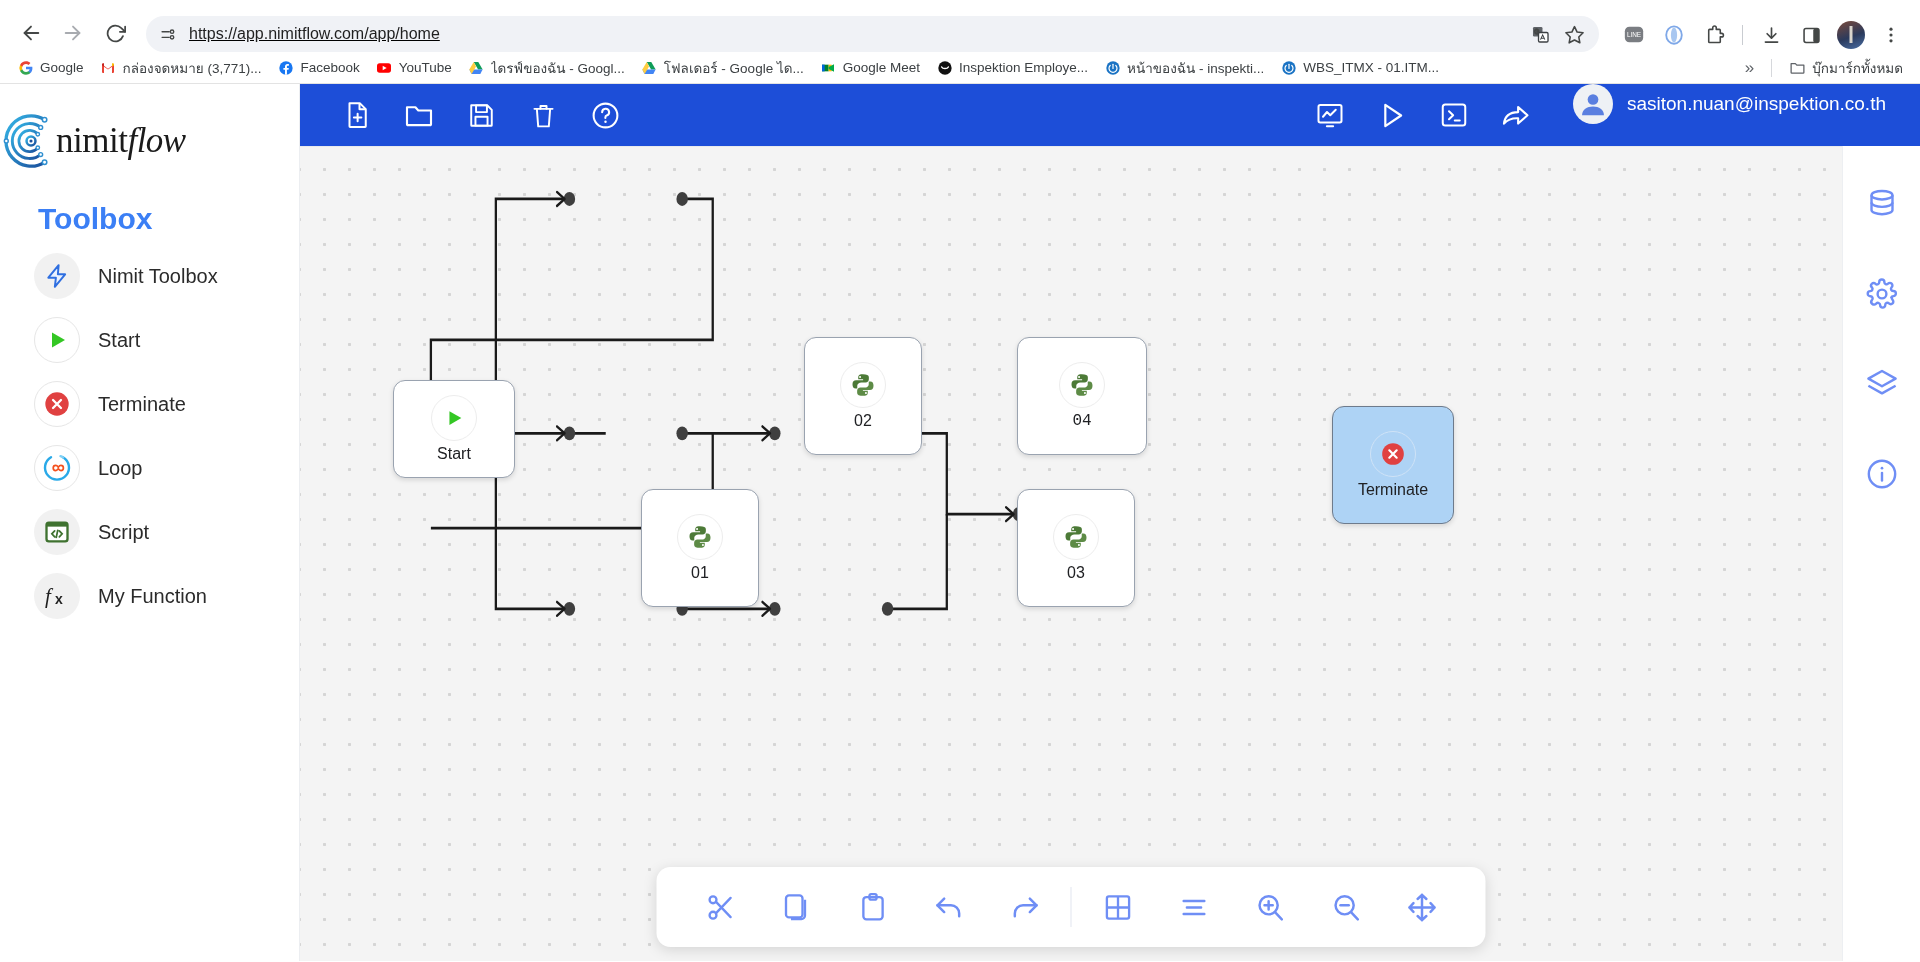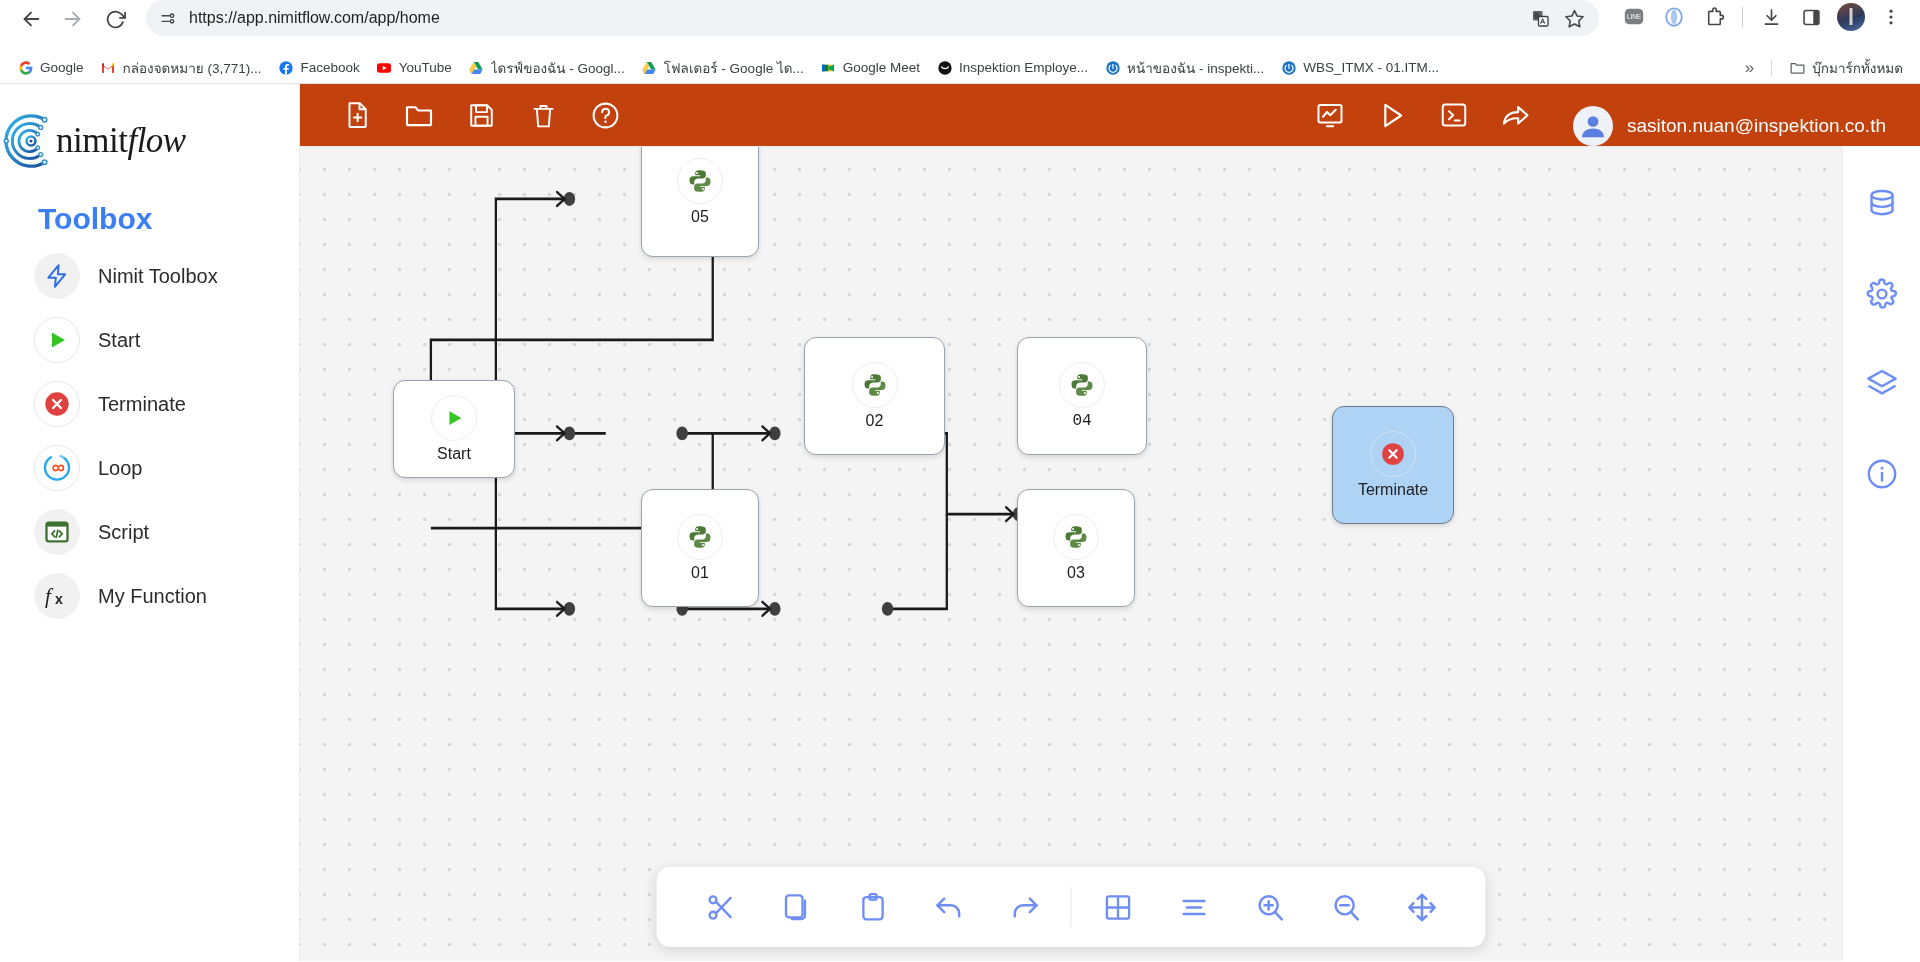--- a/index.html
+++ b/index.html
@@ -4,21 +4,21 @@
 <style>
   * { box-sizing: border-box; margin: 0; padding: 0; }
   html, body {
     width: 1920px; height: 962px;
     font-family: "Liberation Sans", "DejaVu Sans", sans-serif;
     background: #ffffff; overflow: hidden;
   }
 
   
   .browser-chrome { background:#ffffff; width:100%; }
-  .nav-bar { display:flex; align-items:flex-start; height:52px; padding:0 12px; gap:4px; }
+  .nav-bar { display:flex; align-items:flex-end; height:52px; padding:0 12px; gap:4px;text-decoration:underline; }
   .nav-btn {
     width:38px; height:38px; border-radius:50%;
     display:flex; align-items:center; justify-content:center;
     color:#444746; flex:0 0 auto;
   }
   .nav-btn svg { display:block; }
   .omnibox {
     flex:1 1 auto; height:36px; background:#f0f2f6; border-radius:18px;
     display:flex; align-items:center; padding:0 14px; margin:0 8px; gap:12px;
     min-width:0;
@@ -68,21 +68,21 @@
   .toolbox-title { color:#3b7ff5; font-size:30px; font-weight:bold; padding:4px 0 8px 38px; }
   .tool-item { display:flex; align-items:center; gap:18px; padding:9px 0 9px 34px; cursor:pointer; }
   .tool-icon { width:46px; height:46px; border-radius:50%; display:flex; align-items:center; justify-content:center; flex:0 0 auto; }
   .tool-icon.grey { background:#f1f1f1; }
   .tool-icon.ring { background:#fff; border:1px solid #e6e6e6; }
   .tool-label { font-size:20px; color:#2b2b2b; }
 
   
   .main { flex:1 1 auto; display:flex; flex-direction:column; min-width:0; position:relative; }
   .topbar {
-    height:62px; background:#c2410c; display:flex; align-items:flex-end; padding:0 26px; gap:0;
+    height:62px; background:#1d4ed8; display:flex; align-items:flex-start; padding:0 26px; gap:0;
     flex:0 0 auto;
   }
   .tb-icon { width:62px; height:62px; display:flex; align-items:center; justify-content:center; color:#fff; cursor:pointer; }
   .tb-spacer { flex:1 1 auto; }
   .user-box { display:flex; align-items:center; gap:14px; padding-left:26px; padding-right:8px; }
   .user-avatar {
     width:40px; height:40px; border-radius:50%; background:#eef1f5;
     display:flex; align-items:center; justify-content:center; flex:0 0 auto;
   }
   .user-email { color:#fff; font-size:19px; }
@@ -574,31 +574,22 @@
 
           <div class="node" style="left:93px;top:233px;width:122px;height:98px;">
             <span class="node-ico ringed">
               <svg width="22" height="22" viewBox="0 0 24 24">
                   <polygon points="7,4.5 20,12 7,19.5" fill="#34C724"></polygon>
                 </svg>
             </span>
             <span class="node-label">Start</span>
           </div>
 
-          <div class="node" style="left:341px;top:-20px;width:118px;height:130px;">
-            <span class="node-ico ringed">
-              <svg width="26" height="26" viewBox="0 0 24 24">
-                  <path d="M11.9 2c-2.5 0-4.3.5-4.3 2.6v2.2h4.5v.7H5.6C3.5 7.5 2.3 8.8 2.3 11.4s1 3.9 2.9 3.9h1.5v-2.5c0-2.1 1.8-3.2 3.8-3.2h3.9c1.8 0 3-1.3 3-3V4.6C17.4 2.8 15.4 2 11.9 2zM9.3 3.7a.95.95 0 1 1 0 1.9.95.95 0 0 1 0-1.9z" fill="#4c7a37"></path>
-                  <path d="M12.1 22c2.5 0 4.3-.5 4.3-2.6v-2.2h-4.5v-.7h6.5c2.1 0 3.3-1.3 3.3-3.9s-1-3.9-2.9-3.9h-1.5v2.5c0 2.1-1.8 3.2-3.8 3.2H9.6c-1.8 0-3 1.3-3 3v2c0 1.8 2 2.6 5.5 2.6zm2.6-1.7a.95.95 0 1 1 0-1.9.95.95 0 0 1 0 1.9z" fill="#5d8b46"></path>
-                </svg>
-            </span>
-            <span class="node-label">05</span>
-          </div>
-
-          <div class="node" style="left:504px;top:190px;width:141px;height:118px;">
+
+          <div class="node" style="left:504px;top:190px;width:118px;height:118px;">
             <span class="node-ico ringed">
               <svg width="26" height="26" viewBox="0 0 24 24">
                   <path d="M11.9 2c-2.5 0-4.3.5-4.3 2.6v2.2h4.5v.7H5.6C3.5 7.5 2.3 8.8 2.3 11.4s1 3.9 2.9 3.9h1.5v-2.5c0-2.1 1.8-3.2 3.8-3.2h3.9c1.8 0 3-1.3 3-3V4.6C17.4 2.8 15.4 2 11.9 2zM9.3 3.7a.95.95 0 1 1 0 1.9.95.95 0 0 1 0-1.9z" fill="#4c7a37"></path>
                   <path d="M12.1 22c2.5 0 4.3-.5 4.3-2.6v-2.2h-4.5v-.7h6.5c2.1 0 3.3-1.3 3.3-3.9s-1-3.9-2.9-3.9h-1.5v2.5c0 2.1-1.8 3.2-3.8 3.2H9.6c-1.8 0-3 1.3-3 3v2c0 1.8 2 2.6 5.5 2.6zm2.6-1.7a.95.95 0 1 1 0-1.9.95.95 0 0 1 0 1.9z" fill="#5d8b46"></path>
                 </svg>
             </span>
             <span class="node-label">02</span>
           </div>
 
           <div class="node" style="left:717px;top:190px;width:130px;height:118px;font-family:Liberation Mono, monospace;">

